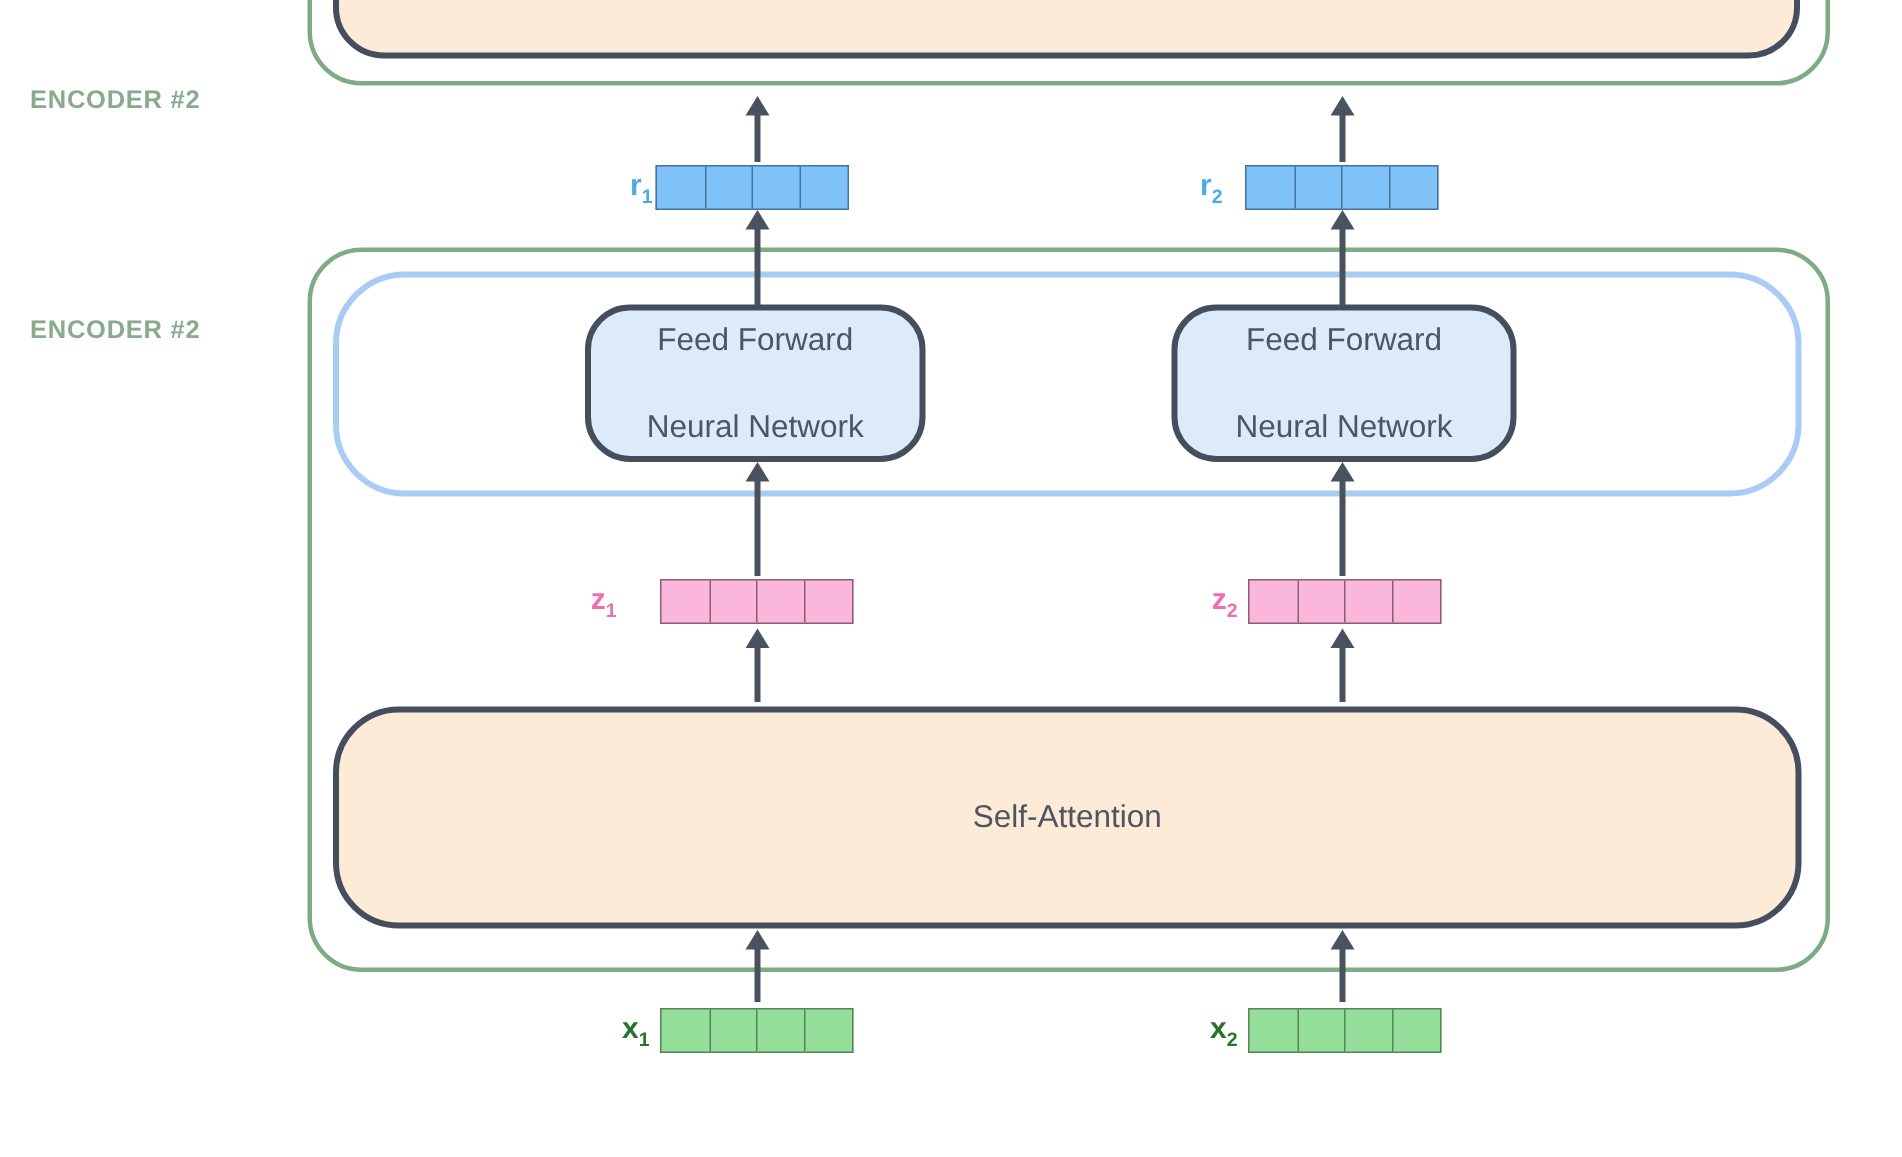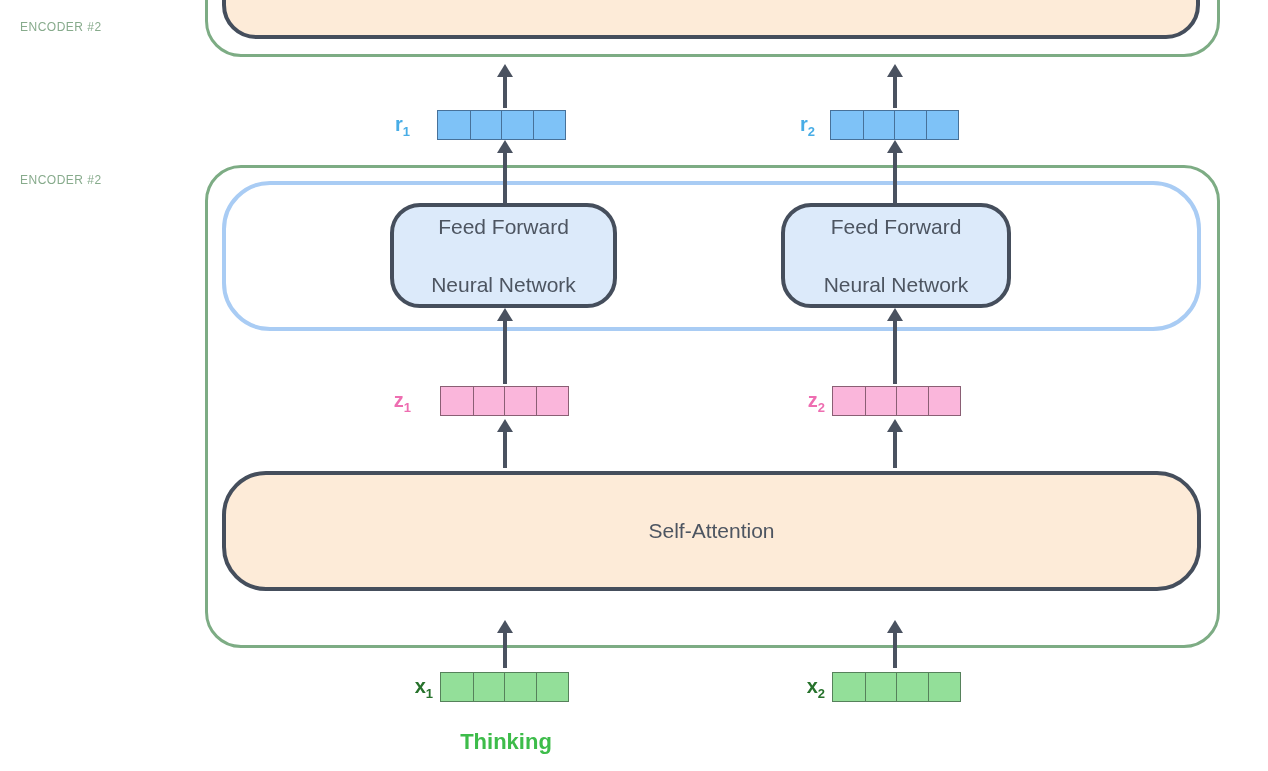--- a/index.html
+++ b/index.html
@@ -10,21 +10,21 @@
   }
   .abs { position:absolute; box-sizing:border-box; }
 
   
   .encoder-box {
     border:3px solid var(--encoder-border, #7dac84);
     border-radius:36px; background:#fff;
   }
   .encoder-label {
     color:var(--encoder-label, #87ab8c);
-    font-size:12px; font-weight:normal; letter-spacing:0.5px;
+    font-size:17px; font-weight:bold; letter-spacing:0.5px;margin-top:37px;
   }
 
   
   .inner-layer {
     border:4px solid var(--inner-layer-border, #a9ccf4);
     border-radius:48px; background:transparent;
   }
 
   
   .dark-box {
@@ -90,21 +90,21 @@
 
   <div class="arrow" style="left:497px; top:64px; height:44px;">
     <div class="head"></div>
       <div class="shaft"></div>
   </div>
   <div class="arrow" style="left:887px; top:64px; height:44px;">
     <div class="head"></div>
       <div class="shaft"></div>
   </div>
 
-  <div class="vec-label lbl-r" style="left:368px; top:111px;">
+  <div class="vec-label lbl-r" style="left:393px; top:111px;">
     <span>r</span><sub>1</sub>
   </div>
   <div class="vector vec-r" style="left:437px; top:110px;">
       <div class="cell"></div>
       <div class="cell"></div>
       <div class="cell"></div>
       <div class="cell"></div>
     </div>
   <div class="vec-label lbl-r" style="left:773px; top:111px;">
     <span>r</span><sub>2</sub>
@@ -169,21 +169,21 @@
 
   <div class="arrow" style="left:497px; top:419px; height:49px;">
     <div class="head"></div>
       <div class="shaft"></div>
   </div>
   <div class="arrow" style="left:887px; top:419px; height:49px;">
     <div class="head"></div>
       <div class="shaft"></div>
   </div>
 
-  <div class="abs dark-box attention-box" style="left:222px; top:471px; width:979px; height:120px;">
+  <div class="abs dark-box attention-box" style="left:222px; top:471px; width:979px; height:148px;">
     <div>Self-Attention</div>
   </div>
 
   <div class="arrow" style="left:497px; top:620px; height:48px;">
     <div class="head"></div>
       <div class="shaft"></div>
   </div>
   <div class="arrow" style="left:887px; top:620px; height:48px;">
     <div class="head"></div>
       <div class="shaft"></div>
@@ -201,16 +201,15 @@
   <div class="vec-label lbl-x" style="left:783px; top:673px;">
     <span>x</span><sub>2</sub>
   </div>
   <div class="vector vec-x" style="left:832px; top:672px;">
       <div class="cell"></div>
       <div class="cell"></div>
       <div class="cell"></div>
       <div class="cell"></div>
     </div>
 
-  <div class="word-label" style="left:406px; top:729px;">Thinking</div>
 
 
 </div>
 
 </body></html>

